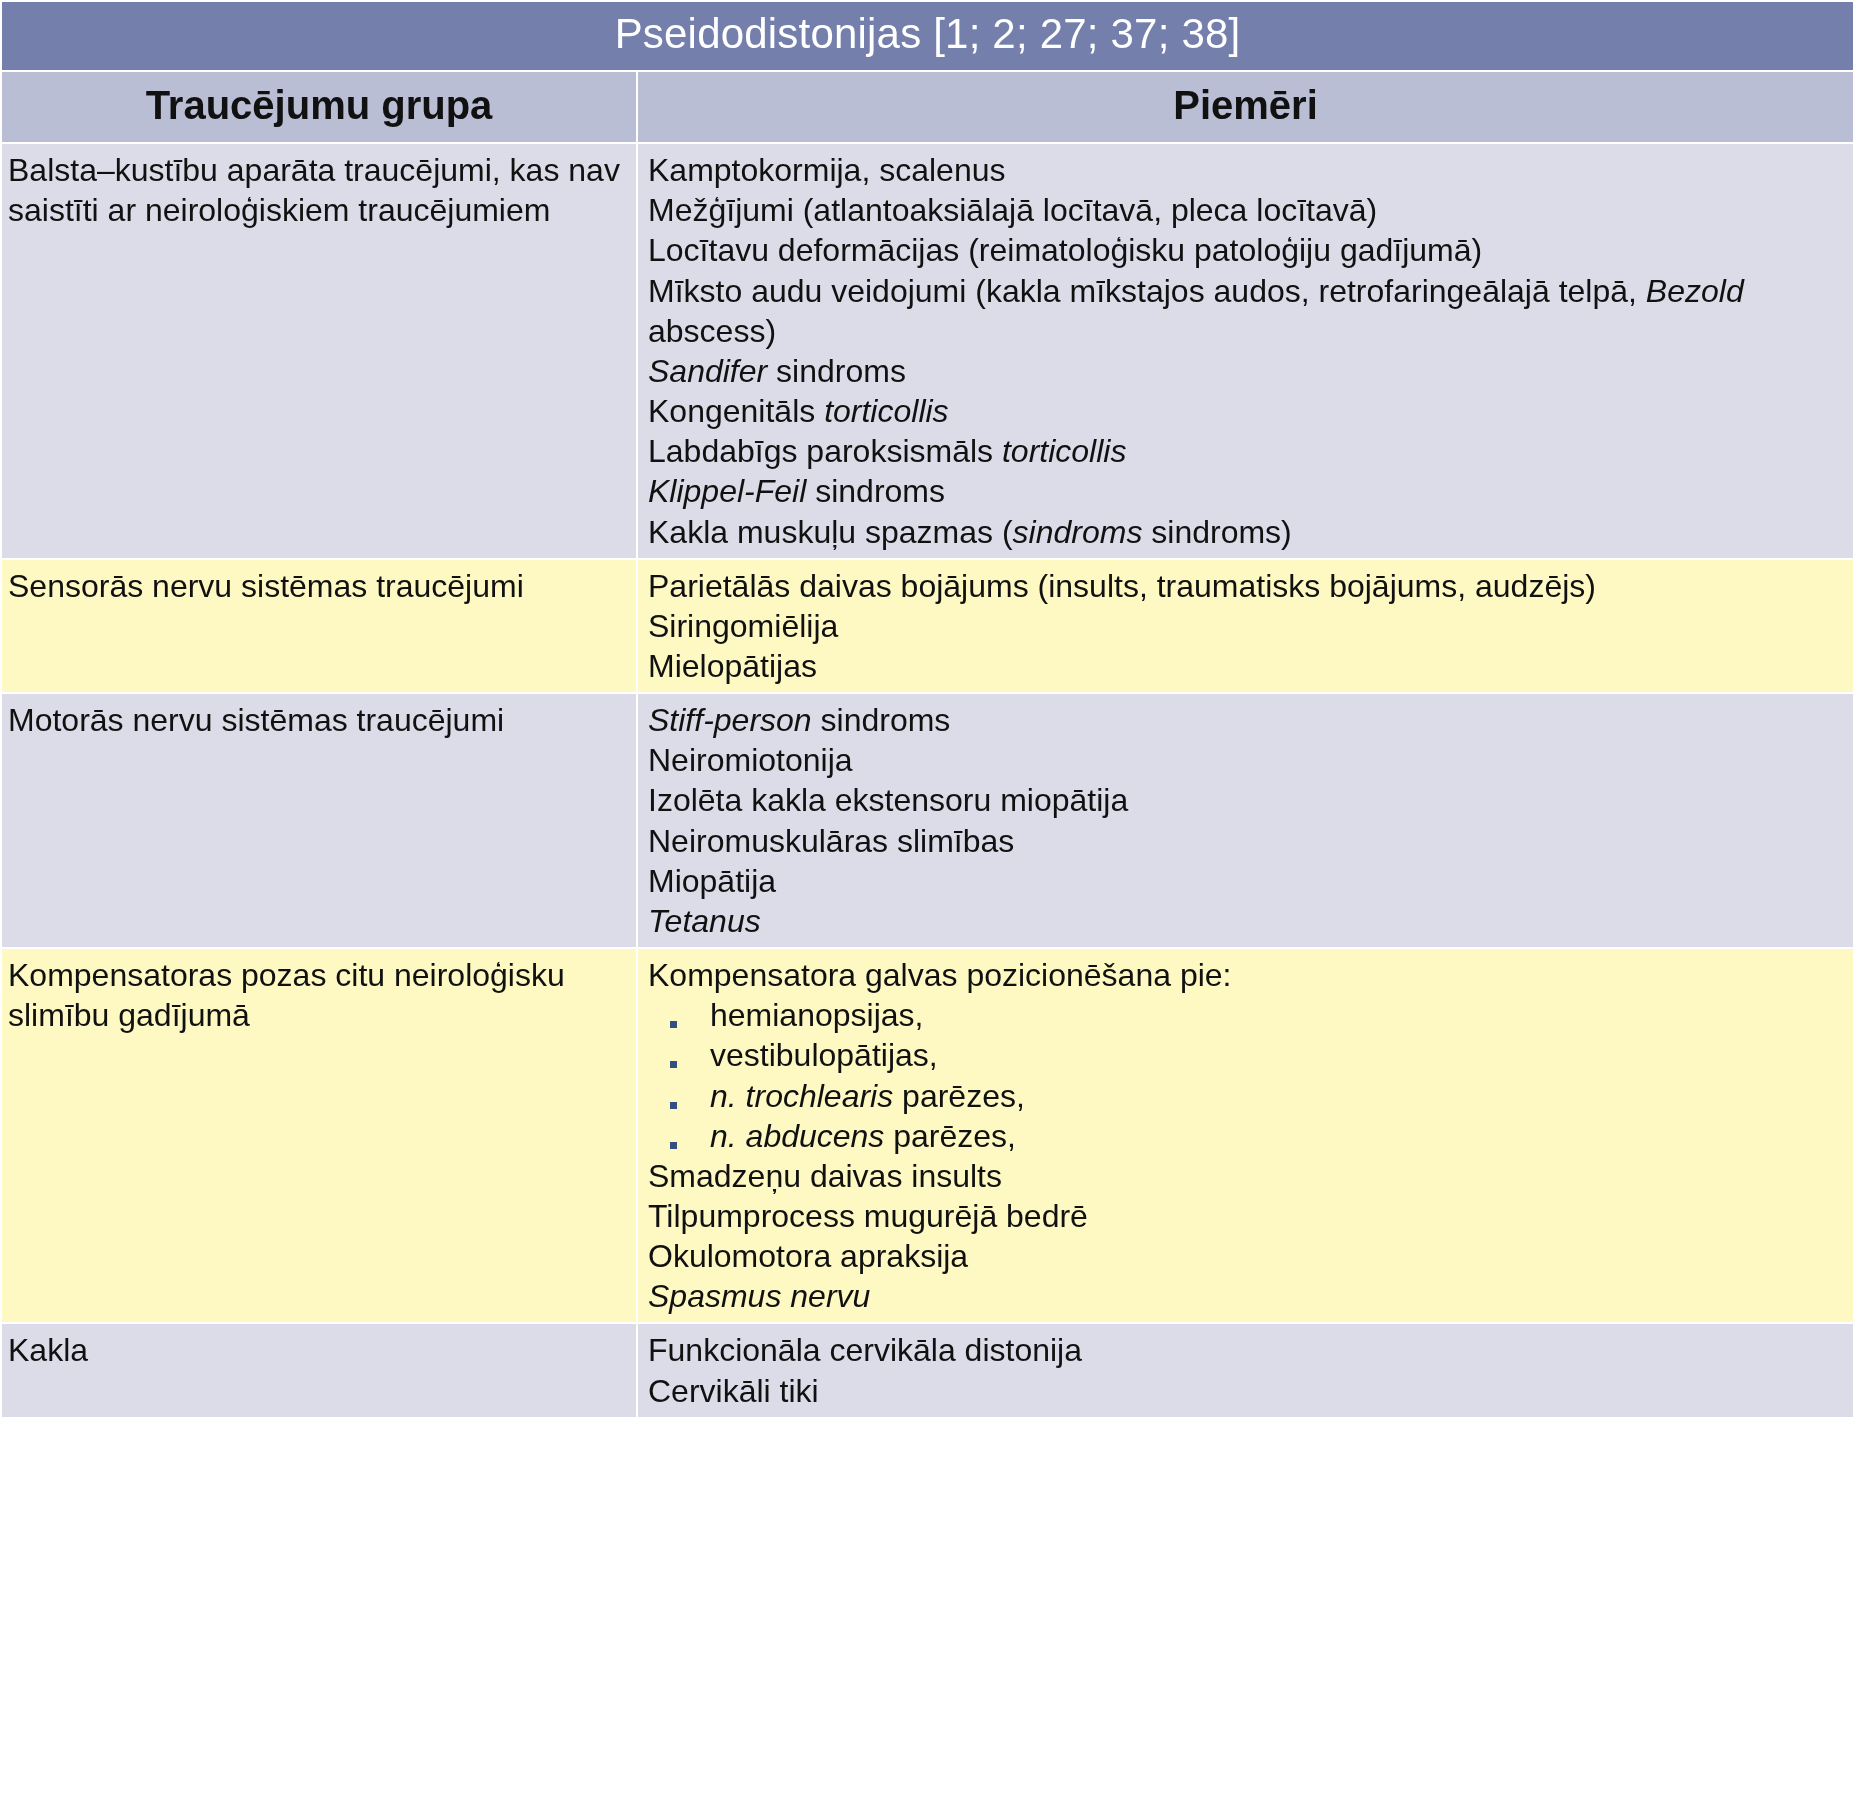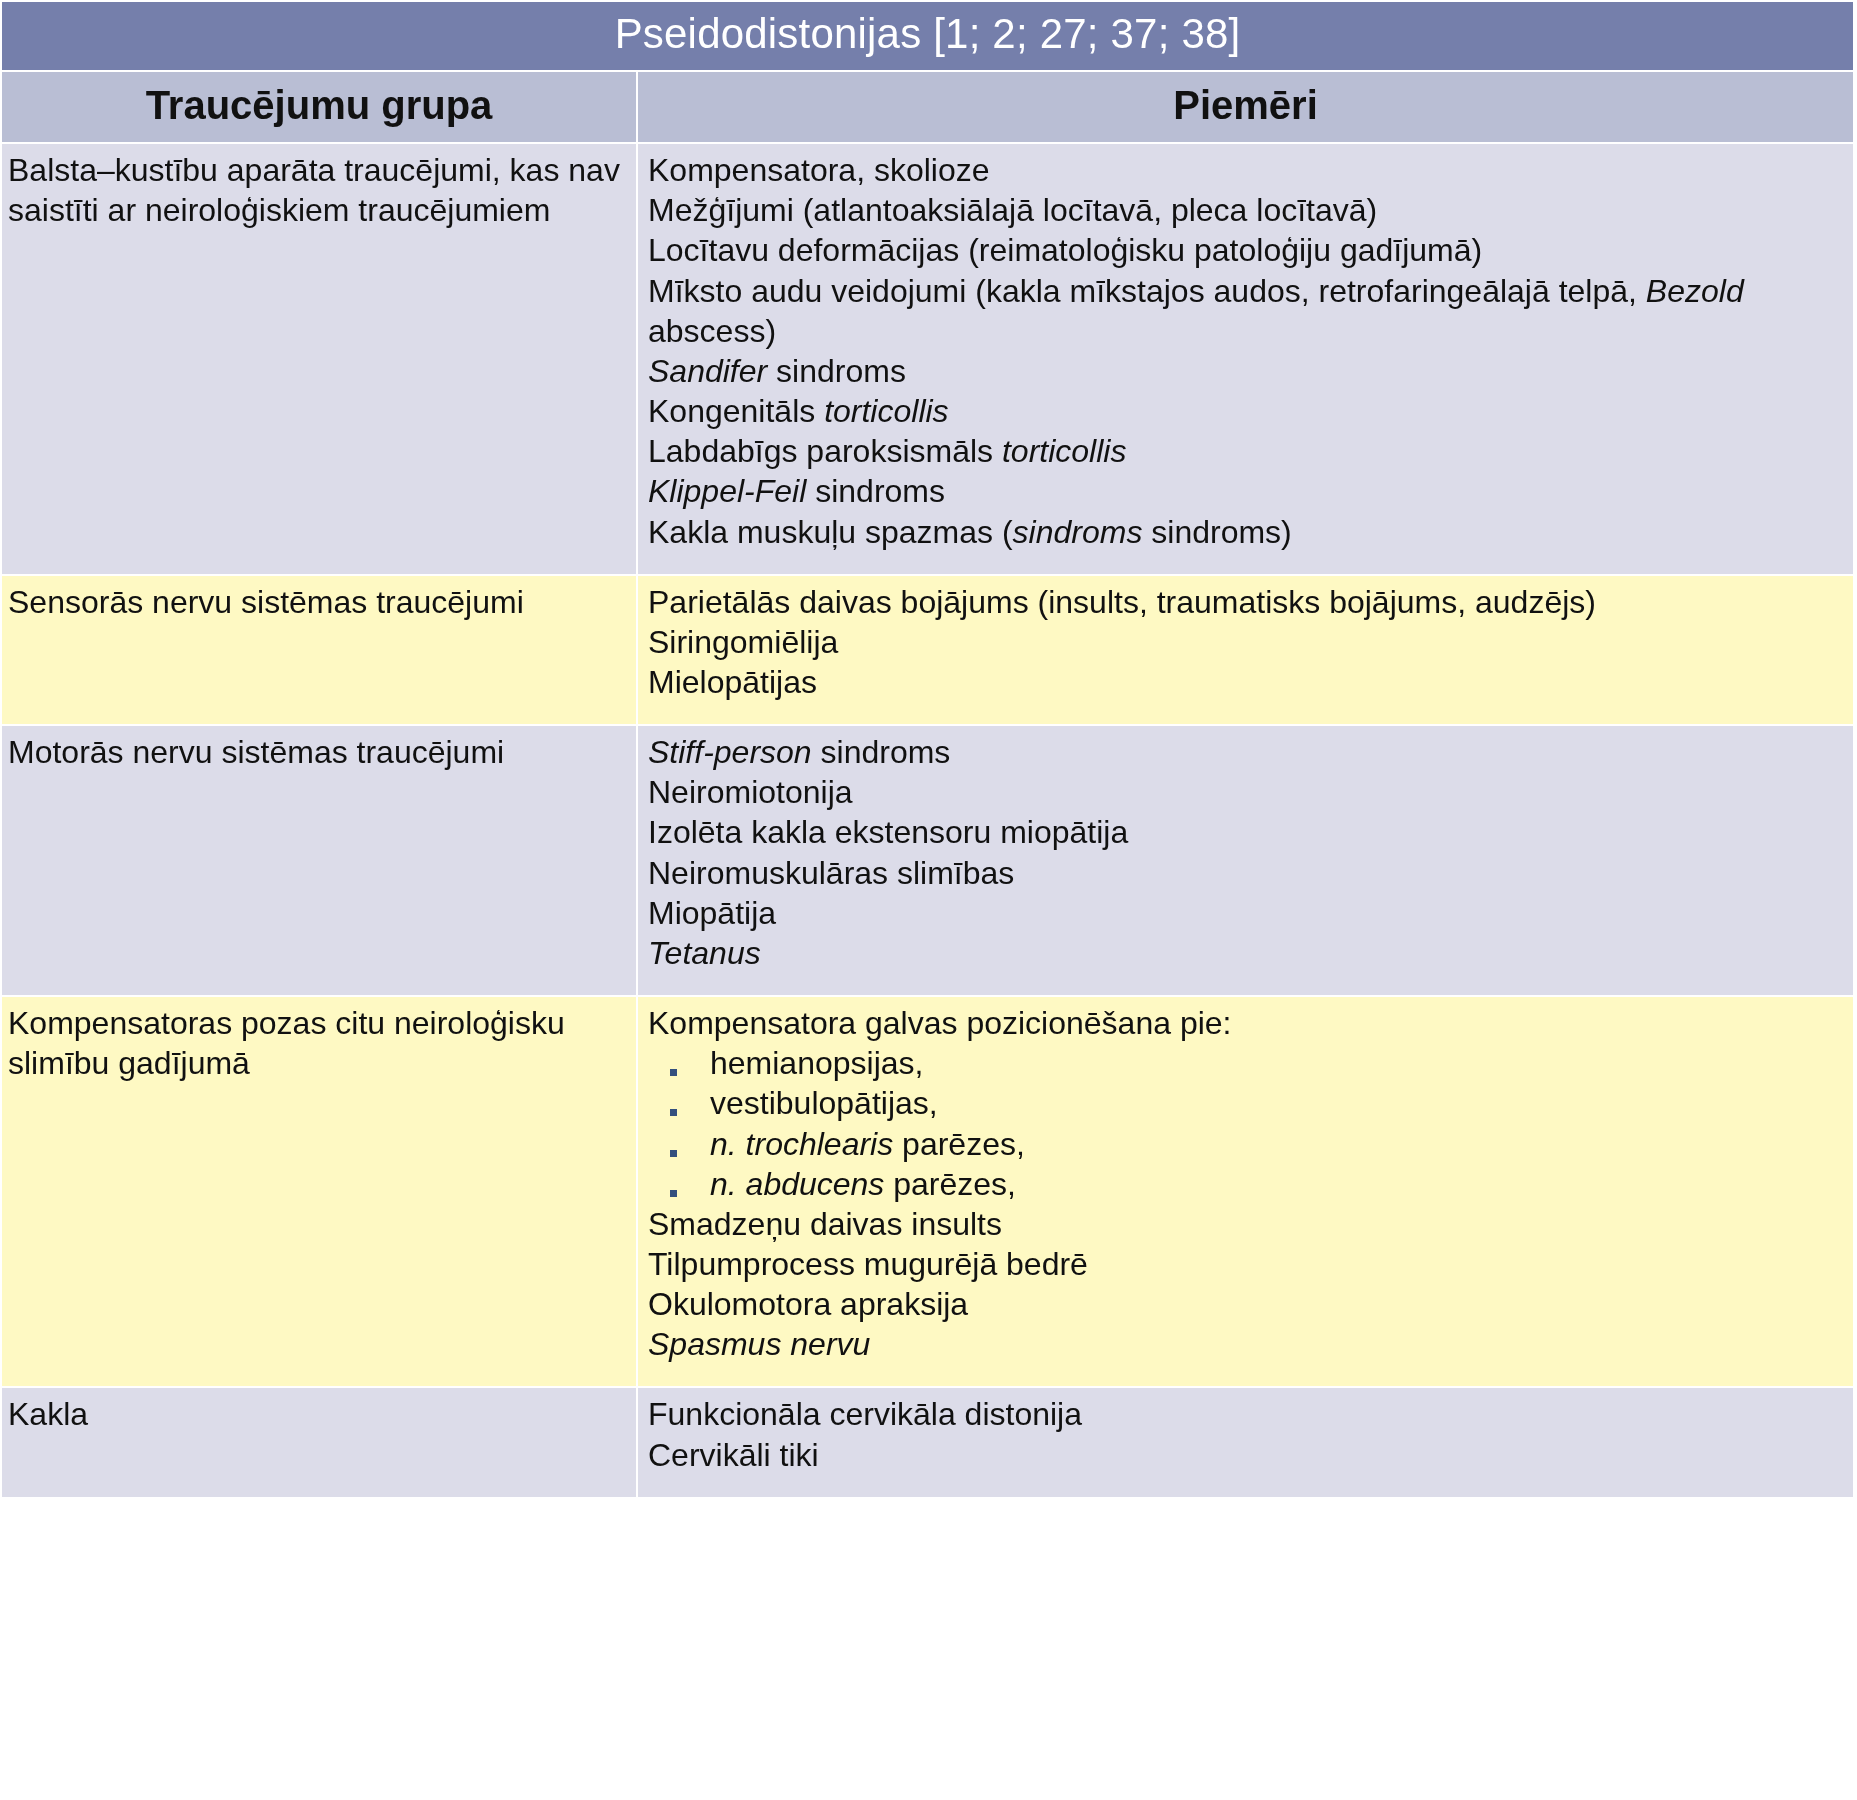--- a/index.html
+++ b/index.html
@@ -49,21 +49,21 @@
     padding: 12px 6px 16px 6px;
     line-height: 1.05;
   }
 
   
   td.group, td.examples {
     vertical-align: top;
     font-size: 32px;
     line-height: 1.255;
     color: #111111;
-    padding: 6px 8px 22px 8px;
+    padding: 6px 8px 6px 8px;
   }
   td.group { padding-left: 6px; }
   td.examples { padding-left: 10px; }
 
   tr.band-a td { background: #dcdce9; }
   tr.band-b td { background: #fef9c3; }
 
   .col-left  { width: 634px; }
   .col-right { width: 1215px; }
 
@@ -111,21 +111,21 @@
         <th class="colhead">Traucējumu grupa</th>
         <th class="colhead">Piemēri</th>
       </tr>
     </thead>
     <tbody id="table-body">
         <tr class="band-a">
           <td class="group">
             <div class="grp-line">Balsta–kustību aparāta traucējumi, kas nav saistīti ar neiroloģiskiem traucējumiem</div>
           </td>
           <td class="examples">
-            <div class="ex-line"><span>Kompensatora, skolioze</span></div>
+            <div class="ex-line"><span>Kamptokormija, scalenus</span></div>
             <div class="ex-line"><span>Mežģījumi (atlantoaksiālajā locītavā, pleca locītavā)</span></div>
             <div class="ex-line"><span>Locītavu deformācijas (reimatoloģisku patoloģiju gadījumā)</span></div>
             <div class="ex-line"><span>Mīksto audu veidojumi (kakla mīkstajos audos, retrofaringeālajā telpā, </span><span class="ital">Bezold</span><span> abscess)</span></div>
             <div class="ex-line"><span class="ital">Sandifer</span><span> sindroms</span></div>
             <div class="ex-line"><span>Kongenitāls </span><span class="ital">torticollis</span></div>
             <div class="ex-line"><span>Labdabīgs paroksismāls </span><span class="ital">torticollis</span></div>
             <div class="ex-line"><span class="ital">Klippel-Feil</span><span> sindroms</span></div>
             <div class="ex-line"><span>Kakla muskuļu spazmas (</span><span class="ital">sindroms</span><span> sindroms)</span></div>
           </td>
         </tr>

